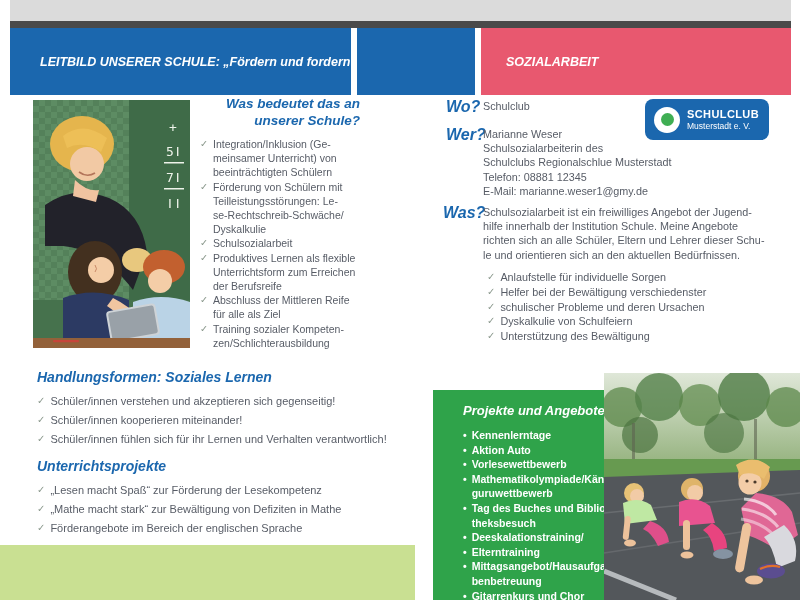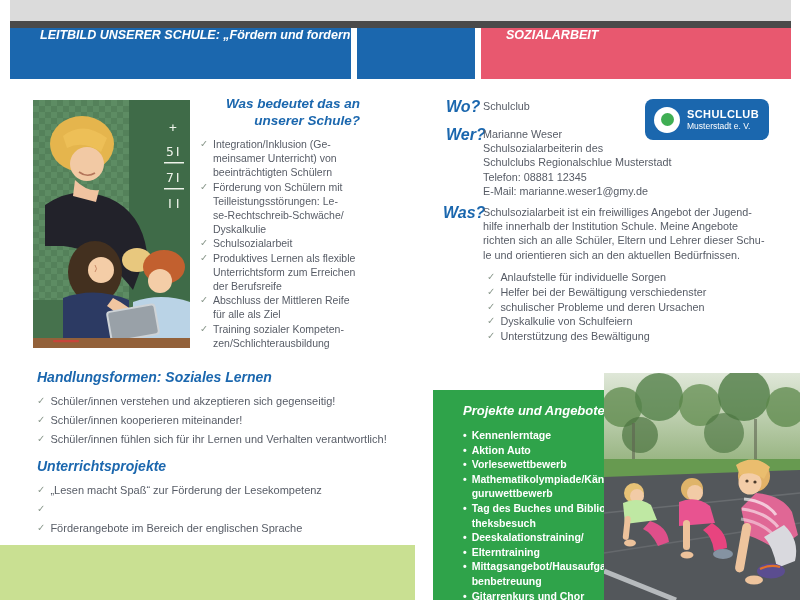--- a/index.html
+++ b/index.html
@@ -8,21 +8,21 @@
     font-family:"Liberation Sans", sans-serif; overflow:hidden;
     color:var(--body-text,#575c66);
   }
   .abs { position:absolute; }
 
   
   .top-bar   { left:10px; top:0;    width:781px; height:21px; background:var(--top-bar,#dbdbdb); }
   .dark-strip{ left:10px; top:21px; width:781px; height:7px;  background:var(--dark-strip,#4a4a4a); }
 
   
-  .hdr { top:28px; height:51px; display:flex; align-items:flex-start; box-sizing:border-box; }
+  .hdr { top:28px; height:67px; display:flex; align-items:center; box-sizing:border-box; }
   .hdr-left  { left:10px;  width:341px; background:var(--blue,#1b67ae); padding-left:30px; }
   .hdr-mid   { left:357px; width:118px; background:var(--blue,#1b67ae); }
   .hdr-right { left:481px; width:310px; background:var(--pink,#e8586f); padding-left:25px; }
   .hdr-title { color:#fff; font-weight:bold; font-style:italic; font-size:12.5px; white-space:nowrap; }
 
   
   .h-blue { color:var(--blue,#1b67ae); font-weight:bold; font-style:italic; margin:0; white-space:pre-line; }
 
   
   .lrow  { display:flex; align-items:flex-start; }
@@ -209,20 +209,21 @@
 
   <div class="abs projects-sec">
     <h3 class="h-blue">Unterrichtsprojekte</h3>
     <div class="wide-list">
         <div class="lrow">
           <span class="lmark">✓</span>
           <span class="ltext">„Lesen macht Spaß“ zur Förderung der Lesekompetenz</span>
         </div>
         <div class="lrow">
           <span class="lmark">✓</span>
+          <span class="ltext">„Mathe macht stark“ zur Bewältigung von Defiziten in Mathe</span>
         </div>
         <div class="lrow">
           <span class="lmark">✓</span>
           <span class="ltext">Förderangebote im Bereich der englischen Sprache</span>
         </div>
       </div>
   </div>
 
   <div class="abs bottom-green"></div>
 

